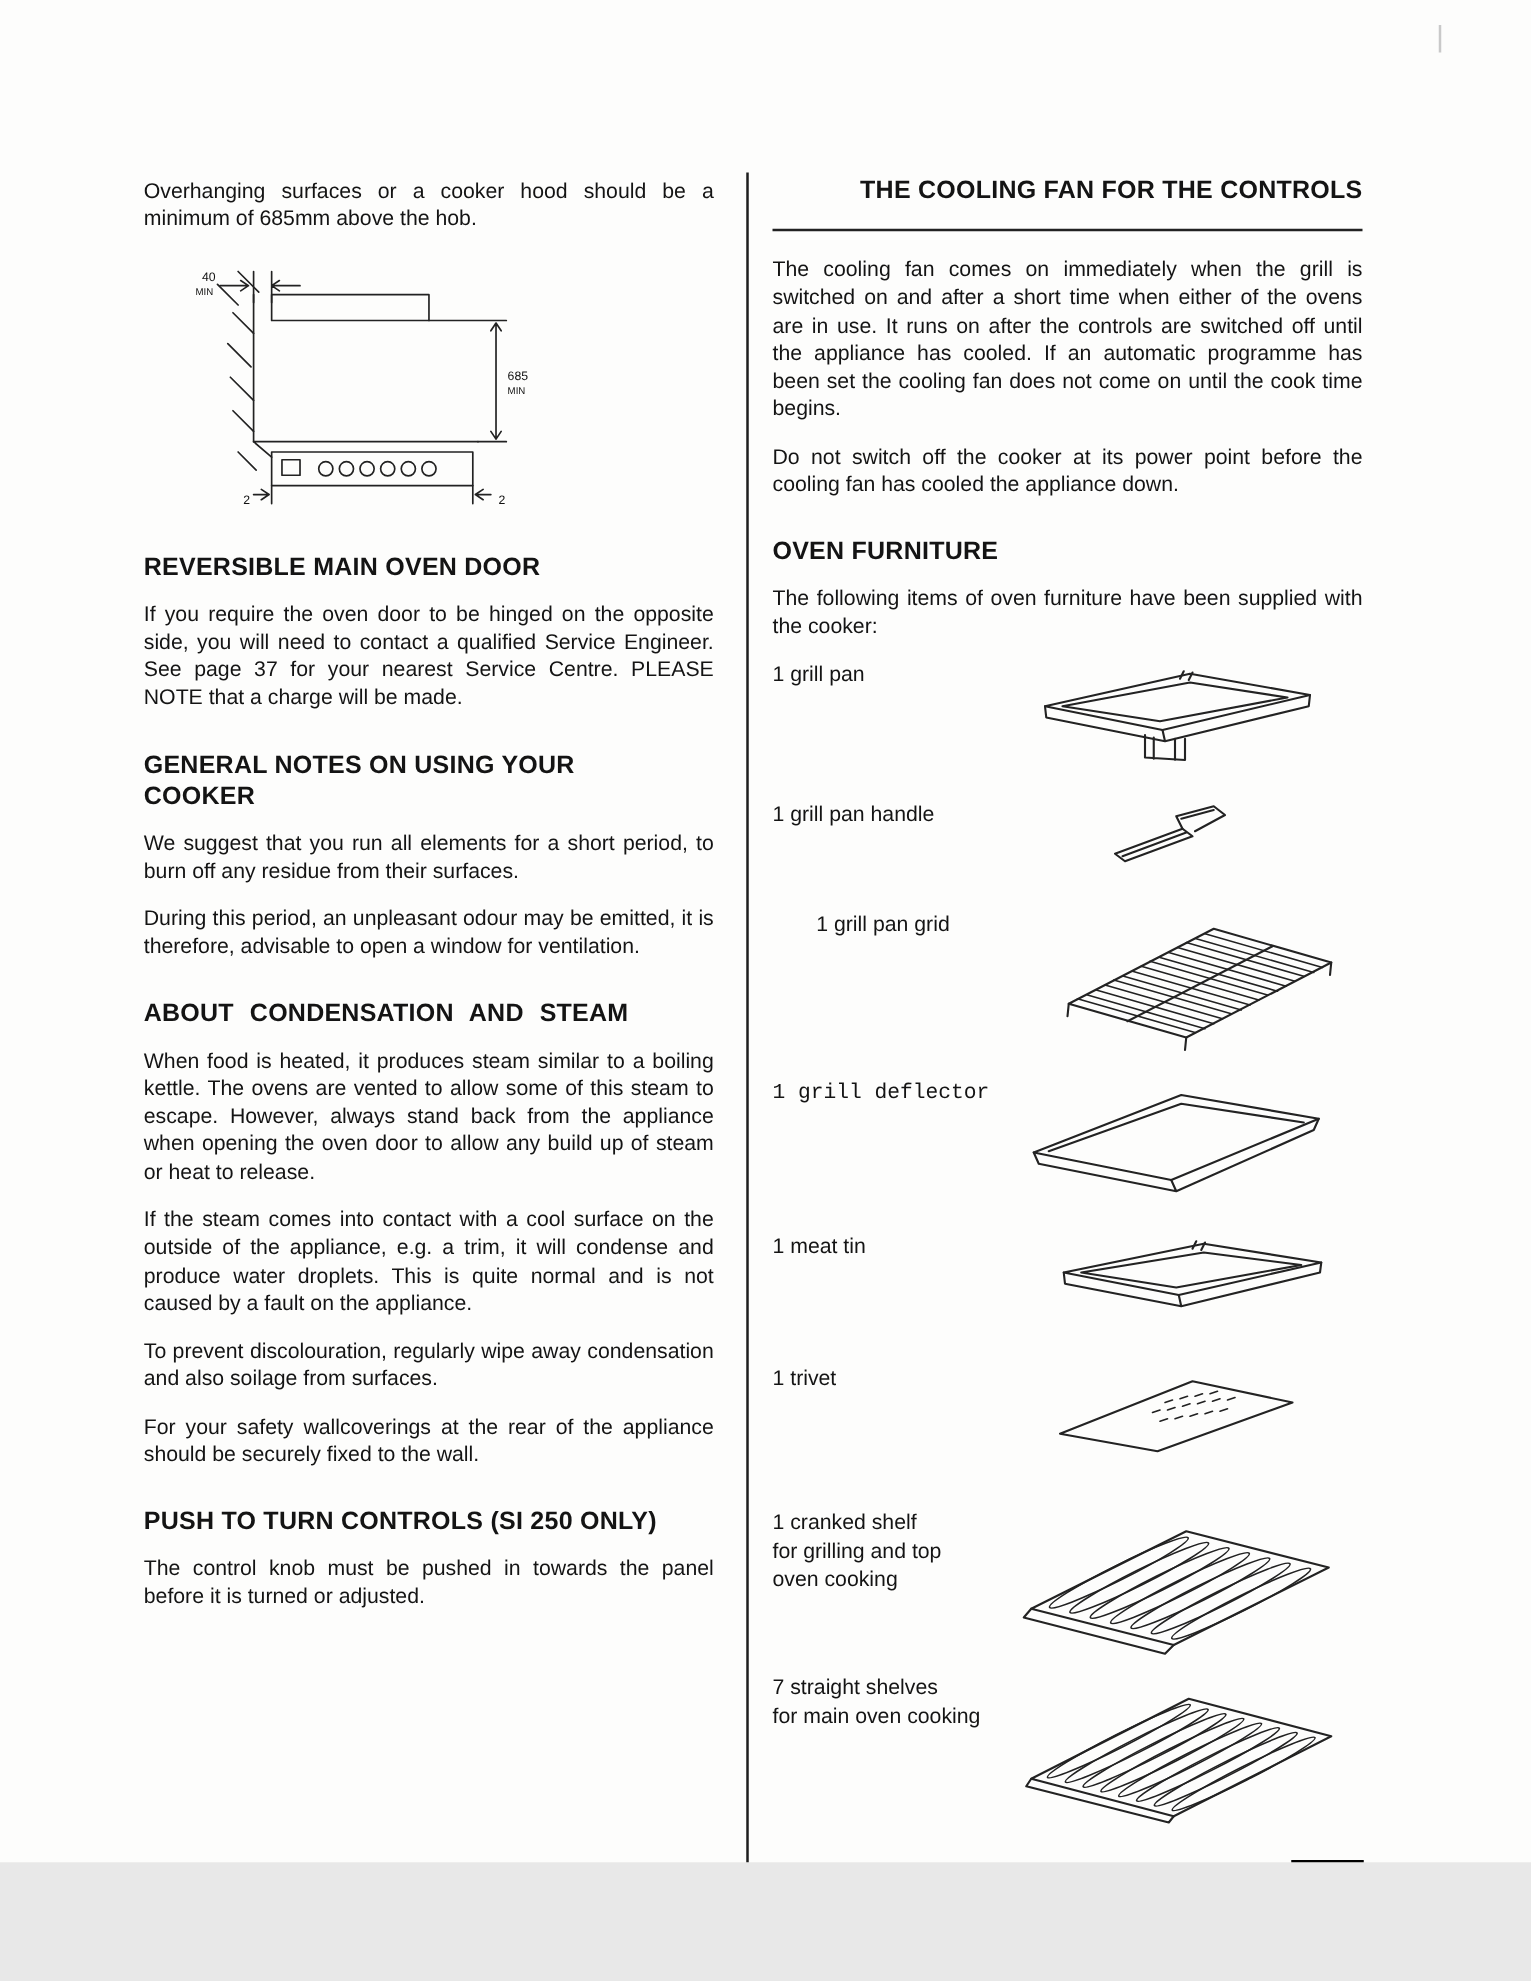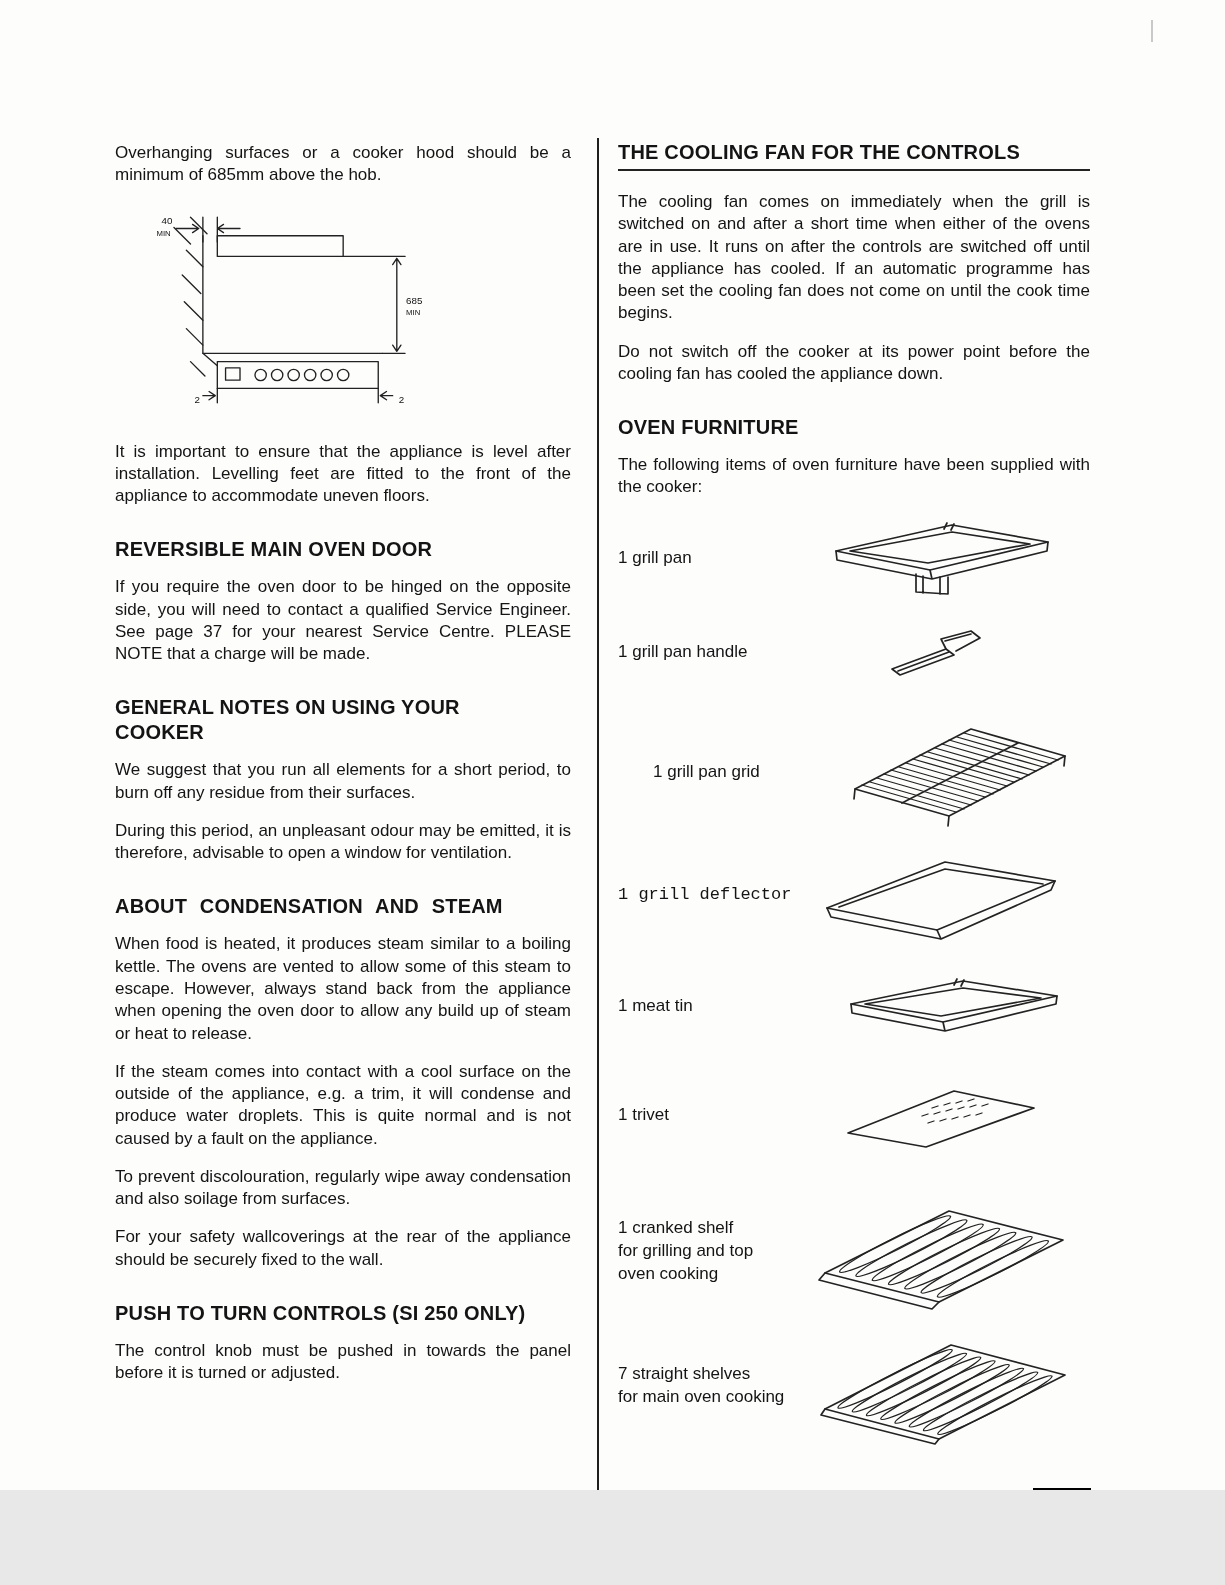--- a/index.html
+++ b/index.html
@@ -4,29 +4,29 @@
 <style>
   html,body{margin:0;padding:0;background:#e8e8e8;}
   .page{position:relative;width:1225px;height:1490px;background:#fefefdff;background:#fdfdfc;
         font-family:"Liberation Sans","DejaVu Sans",sans-serif;color:#141414;overflow:hidden;}
   .col{position:absolute;top:140px;}
   .col-left{left:115px;width:456px;}
   .col-right{left:618px;width:472px;}
   .divider{position:absolute;left:597px;top:138px;width:2px;height:1386px;background:#1e1e1e;}
   p{margin:0 0 16px;font-size:17px;line-height:1.31;text-align:justify;}
   h2{font-size:20px;font-weight:700;margin:30px 0 14px;line-height:1.25;white-space:pre-line;letter-spacing:.2px;}
-  .col-right h2.ruled{margin-top:0;border-bottom:2px solid #222;padding-bottom:4px;margin-bottom:20px;}
+  .col-right h2.ruled{margin-top:0;border-bottom:2px solid #222;padding-bottom:18px;margin-bottom:20px;text-align:right;}
   .col-left p:first-child{margin-top:2px;}
   .h-wide{word-spacing:7px;}
   figure.diagram{margin:24px 0 30px 30px;}
   svg text{font-size:9.5px;fill:#111;font-family:"Liberation Sans",sans-serif;}
   svg text.sm{font-size:7.5px;}
   .dln{fill:none;stroke:#222;stroke-width:1.3;stroke-linejoin:round;stroke-linecap:round;}
   .ln{fill:none;stroke:#232323;stroke-width:1.7;stroke-linejoin:round;stroke-linecap:round;}
-  .furn-row{display:flex;align-items:center;}
+  .furn-row{display:flex;}
   .furn-label{flex:none;width:188px;font-size:17px;line-height:1.35;white-space:pre-line;text-align:left;}
   .furn-art{flex:1;display:flex;justify-content:center;padding-right:14px;}
   .furn-intro{}
   .r1{margin-bottom:24px;} .r2{margin-bottom:36px;} .r3{margin-bottom:20px;margin-left:35px;}
   .r4{margin-bottom:30px;font-family:Liberation Mono, monospace;} .r5{margin-bottom:36px;gap:26px;} .r6{margin-bottom:40px;}
   .r7{margin-bottom:14px;} .r8{margin-bottom:0;}
   .page-num{position:absolute;left:1033px;top:1488px;width:58px;height:44px;background:#000;color:#fff;
             font-size:27px;font-weight:700;display:flex;align-items:center;justify-content:center;}
   .artifact-bottom{position:absolute;left:88px;top:1577px;width:182px;height:3px;background:#2b3fd0;}
   .artifact-top{position:absolute;left:1151px;top:20px;width:2px;height:22px;background:#c9c9c9;}
@@ -69,21 +69,20 @@
         <path class="dln" d="M70,172 L70,186 M56,179 L68,179 M62,175 L68,179 L62,183 M226,172 L226,186 M240,179 L228,179 M234,175 L228,179 L234,183"></path>
         <text x="16" y="13">40</text>
         <text x="11" y="24" class="sm">MIN</text>
         <text x="253" y="90">685</text>
         <text x="253" y="101" class="sm">MIN</text>
         <text x="48" y="186">2</text>
         <text x="246" y="186">2</text>
       </svg>
     </figure>
 
-    <p>It is important to ensure that the appliance is level after installation.  Levelling feet are fitted to the front of the appliance to accommodate uneven floors.</p>
 
     <h2>REVERSIBLE MAIN OVEN DOOR</h2>
     <p>If you require the oven door to be hinged on the opposite side, you will need to contact a qualified Service Engineer.  See page 37 for your nearest Service Centre.  PLEASE NOTE that a charge will be made.</p>
 
     <h2>GENERAL NOTES ON USING YOUR
 COOKER</h2>
     <p>We suggest that you run all elements for a short period, to burn off any residue from their surfaces.</p>
     <p>During this period, an unpleasant odour may be emitted, it is therefore, advisable to open a window for ventilation.</p>
 
     <h2 class="h-wide">ABOUT CONDENSATION AND STEAM</h2>

